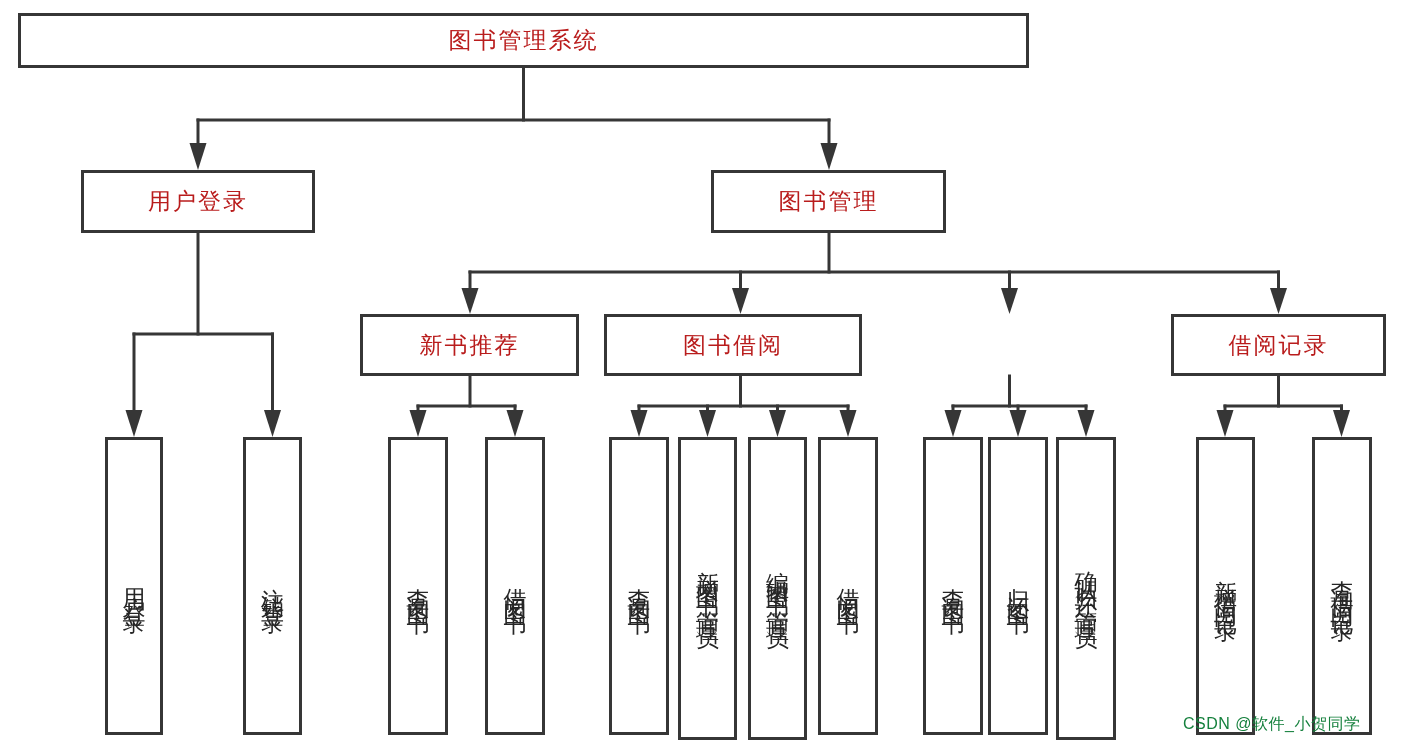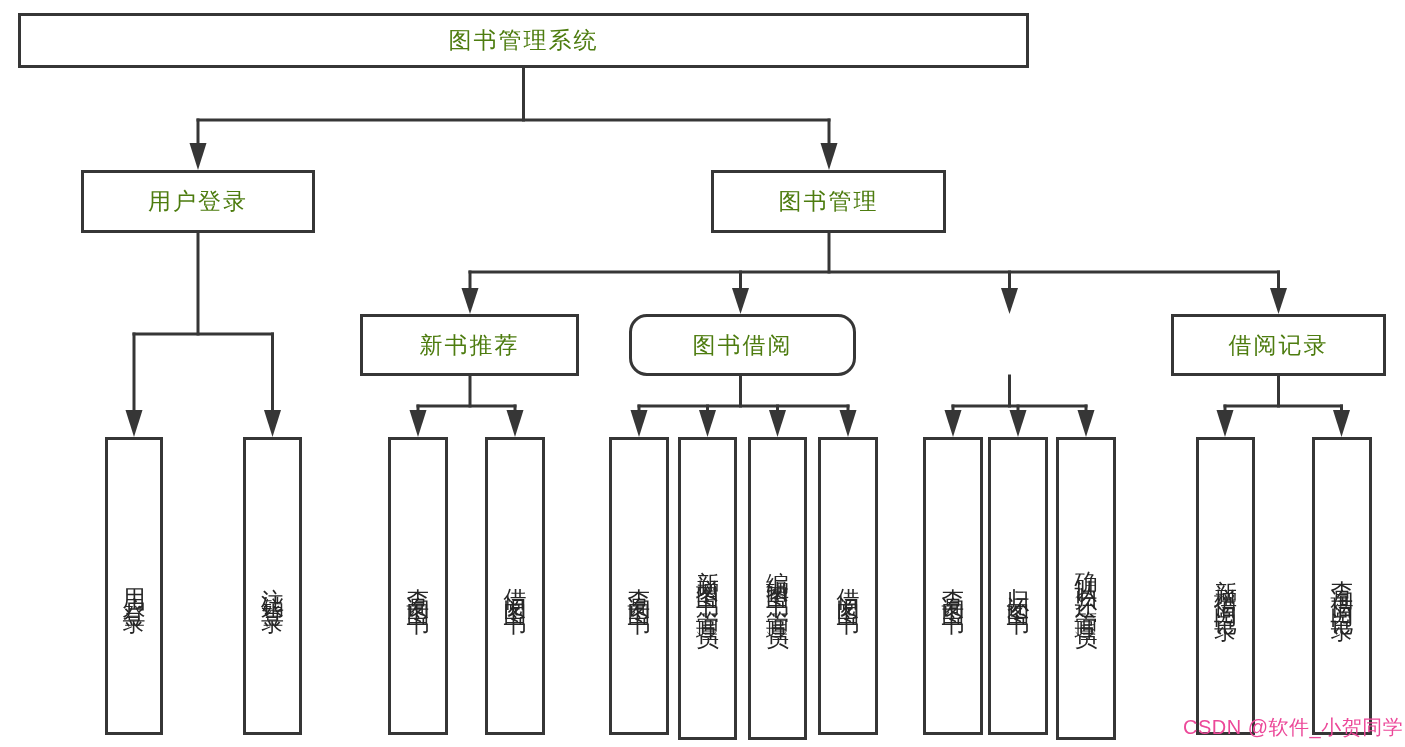--- a/index.html
+++ b/index.html
@@ -23,21 +23,21 @@
     height: 747px;
   }
   .node {
     position: absolute;
     box-sizing: border-box;
     background: #ffffff;
     border: 3px solid #363636;
     display: flex;
     align-items: center;
     justify-content: center;
-    color: #4d7c0f;
+    color: #b91c1c;
     font-size: 23px;
     letter-spacing: 2px;
     white-space: nowrap;
   }
   .leaf {
     position: absolute;
     box-sizing: border-box;
     top: 437px;
     height: 298px;
     background: #ffffff;
@@ -53,22 +53,22 @@
     font-size: 23px;
     letter-spacing: 8px;
     line-height: 1;
     color: #262626;
     white-space: nowrap;
   }
   #watermark {
     position: absolute;
     left: 1183px;
     top: 714px;
-    font-size: 20px;
-    color: #ec4899;
+    font-size: 16px;
+    color: #15803d;
     letter-spacing: 0.5px;
     white-space: nowrap;
     z-index: 5;
   }
 </style>
 </head>
 <body>
 
 <div id="stage">
 
@@ -148,21 +148,21 @@
   <div class="node" style="left:81px; top:170px; width:234px; height:63px;">
     <span>用户登录</span>
   </div>
   <div class="node" style="left:711px; top:170px; width:235px; height:63px;text-align:center;">
     <span>图书管理</span>
   </div>
 
   <div class="node" style="left:360px; top:314px; width:219px; height:62px;text-align:center;">
     <span>新书推荐</span>
   </div>
-  <div class="node" style="left:629px; top:314px; width:227px; height:62px;border-radius:18px;">
+  <div class="node" style="left:604px; top:314px; width:258px; height:62px;">
     <span>图书借阅</span>
   </div>
   <div class="node" style="left:1171px; top:314px; width:215px; height:62px;">
     <span>借阅记录</span>
   </div>
 
   <div class="leaf" style="left:105px; width:58px;">
     <span class="vtext">用户登录</span>
   </div>
   <div class="leaf" style="left:243px; width:59px;">

